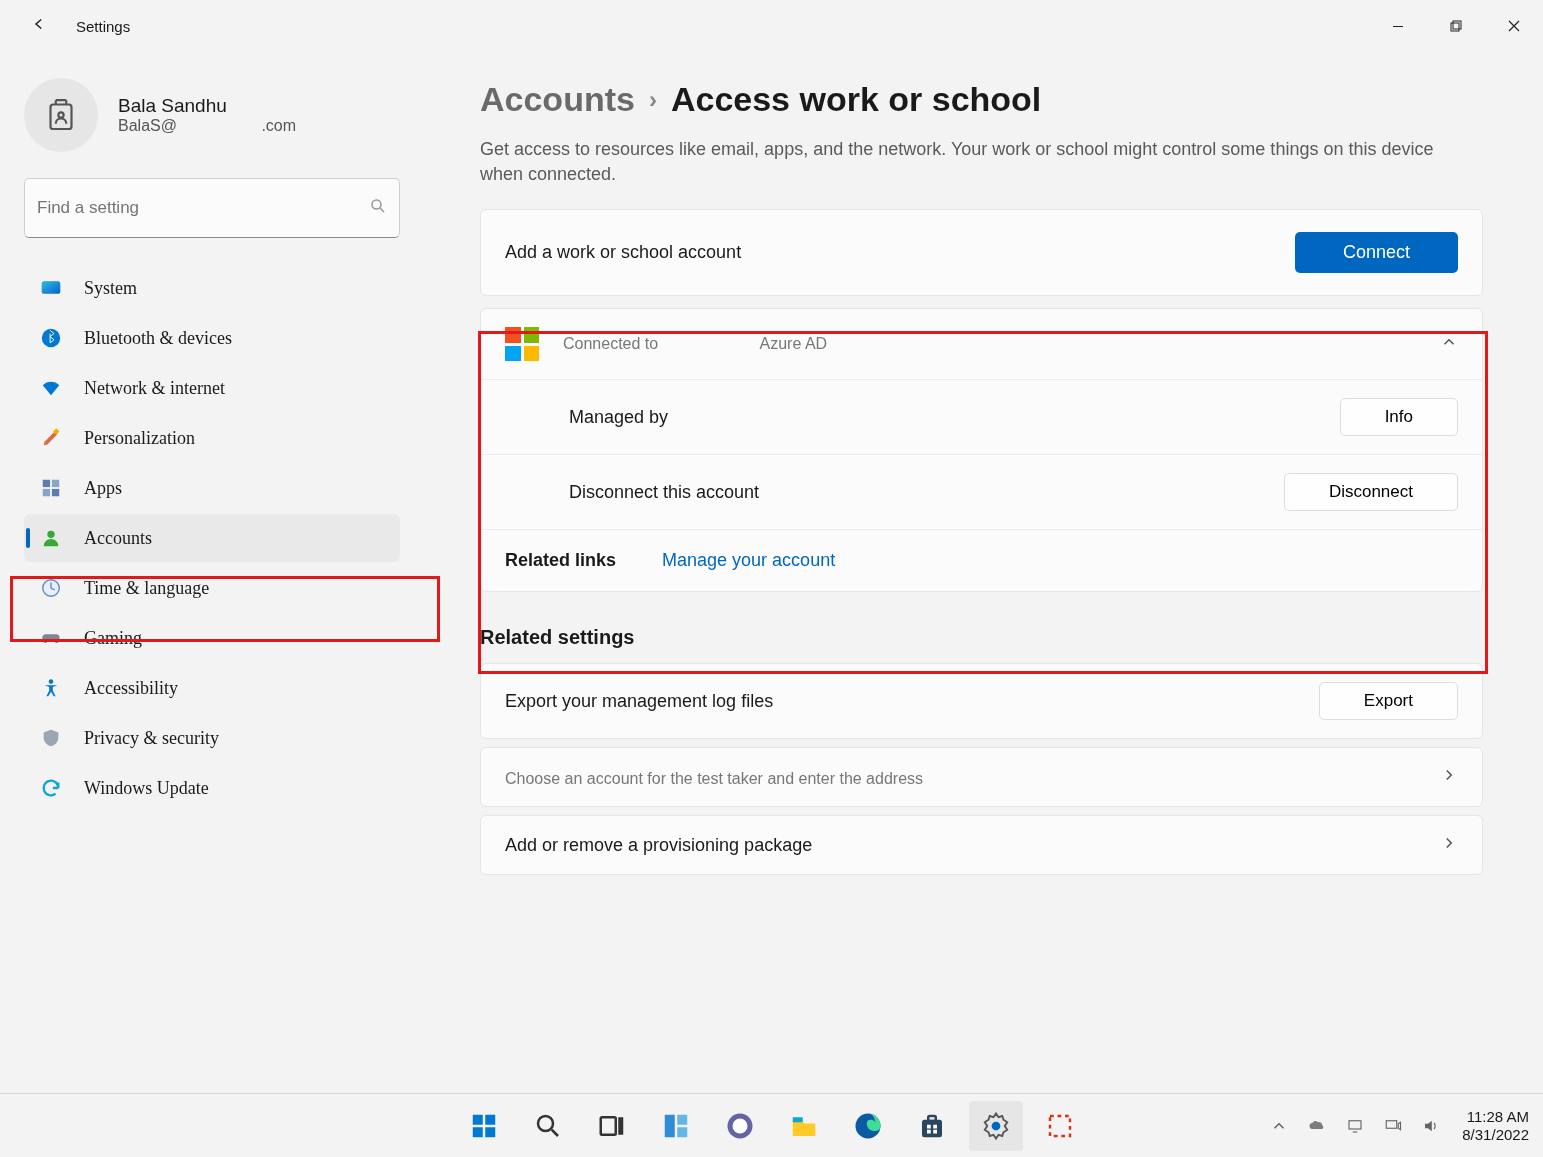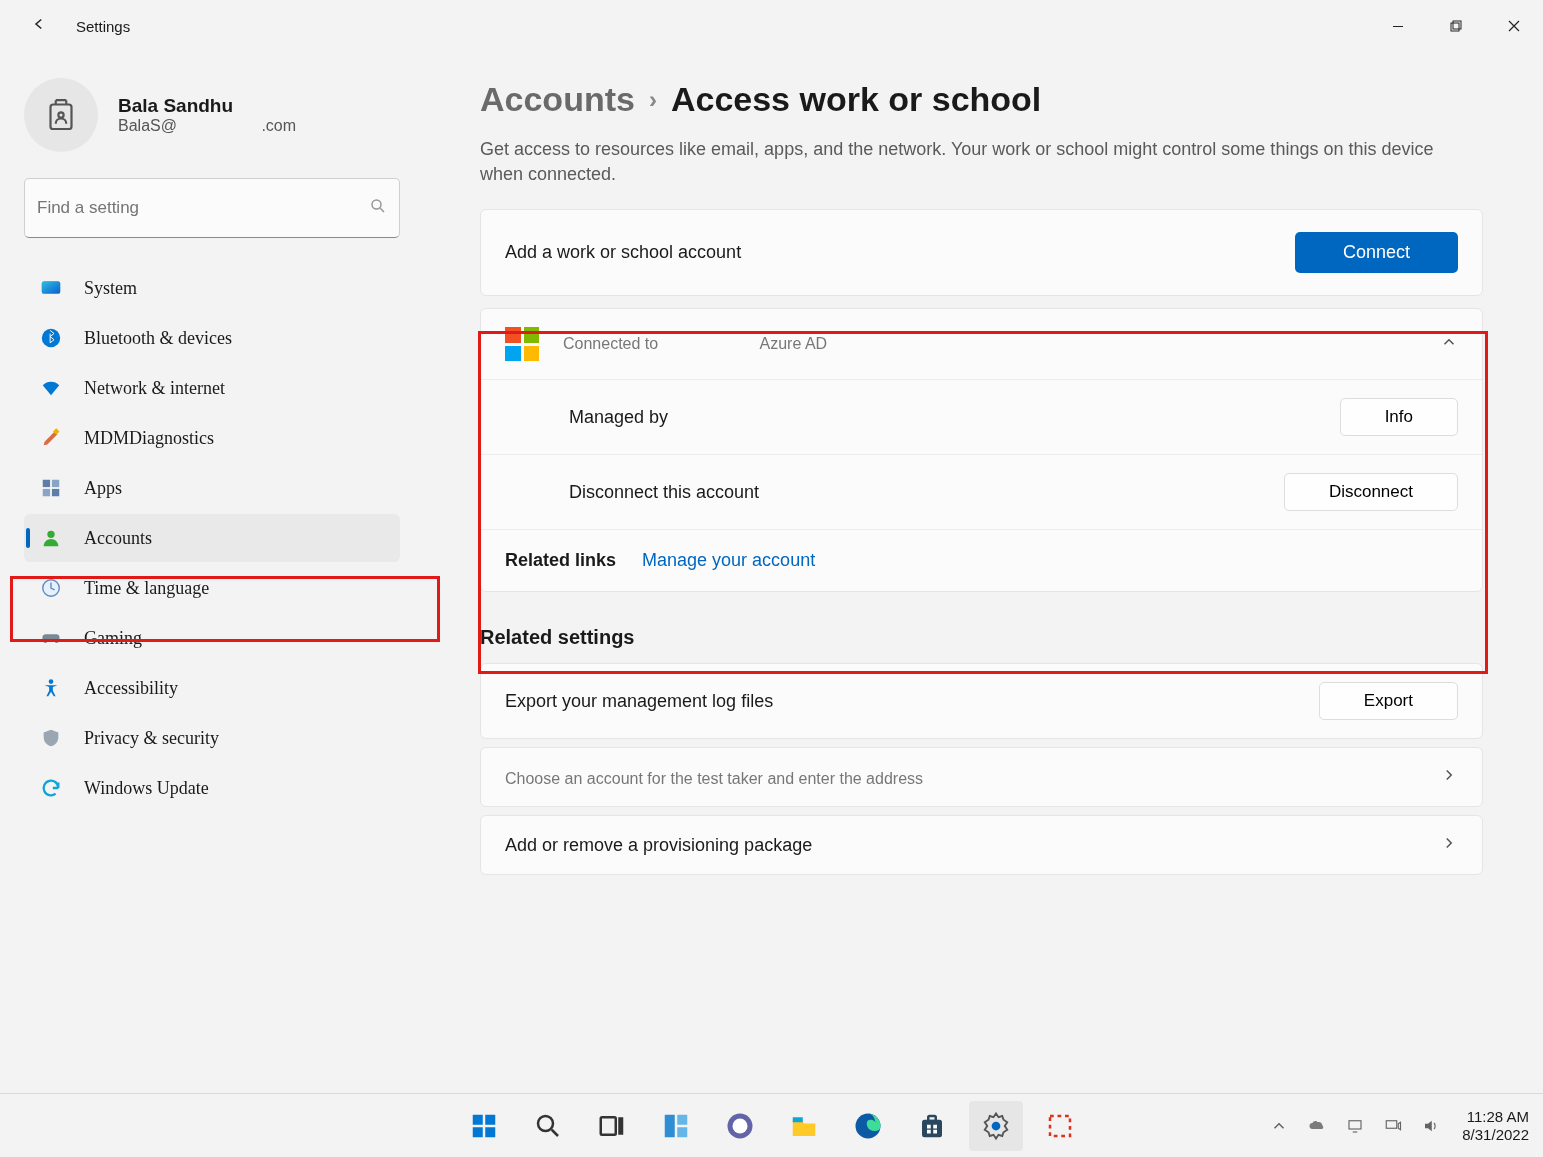--- a/index.html
+++ b/index.html
@@ -37,21 +37,21 @@
   padding: 20px 20px 0 24px;
   display: flex;
   flex-direction: column;
 }
 .user-block { display: flex; align-items: center; gap: 20px; padding: 6px 0 18px 0; }
 .avatar {
   width: 74px; height: 74px; border-radius: 50%;
   background: #e6e6e6; display:flex; align-items:center; justify-content:center;
 }
 .avatar svg { width: 42px; height: 42px; }
-.user-name { font-size: 19px; font-weight: 700; color: #1a1a1a; }
+.user-name { font-size: 19px; font-weight: 400; color: #1a1a1a; }
 .user-email { font-size: 16px; color: #555; white-space: pre; }
 .search-box {
   display: flex; align-items: center;
   background: #fbfbfb; border: 1px solid #cfcfcf; border-bottom: 1.5px solid #888;
   border-radius: 5px; height: 60px; padding: 0 12px; margin-top: 8px;
 }
 .search-box input {
   border: none; outline: none; background: transparent;
   flex: 1; font-size: 17px; color: #555;
 }
@@ -99,21 +99,21 @@
 .ms-logo span:nth-child(2){background:#7fba00}
 .ms-logo span:nth-child(3){background:#00a4ef}
 .ms-logo span:nth-child(4){background:#ffb900}
 .panel-head-txt { flex:1; }
 .panel-head-title { font-size:18px; white-space: pre; }
 .panel-head-sub { font-size:16px; color:#777; white-space: pre; }
 .chev { width:18px; height:18px; }
 .panel-row { display:flex; align-items:center; justify-content: space-between; padding:18px 24px 18px 88px; border-bottom:1px solid #ececec; }
 .panel-row .label { font-size:18px; }
 .btn-plain { background:#fefefe; border:1px solid #ddd; border-radius:5px; padding:8px 44px; font-size:17px; }
-.panel-foot { display:flex; align-items:center; gap:26px; padding:20px 24px; }
+.panel-foot { display:flex; align-items:center; gap:46px; padding:20px 24px; }
 .panel-foot .lbl { font-size:18px; font-weight:600; }
 .link { color:#0067c0; font-size:18px; }
 .main-highlight { position:absolute; left:478px; top:331px; width:1010px; height:343px; pointer-events:none; }
 .section-title { font-size:20px; font-weight:600; margin-top:34px; margin-bottom:14px; color:#1a1a1a;}
 .card-secondary {
   background:#fbfbfb; border:1px solid #e5e5e5; border-radius:6px;
   display:flex; align-items:center; justify-content:space-between;
   padding:18px 24px; margin-bottom:8px;
 }
 .card-secondary .txt .t1 { font-size:18px; }
@@ -225,21 +225,21 @@
             </span>
           <span>Network &amp; internet</span>
         </div>
         <div class="nav-item">
           <span class="nav-ic">
               <svg viewBox="0 0 24 24">
                 <path d="M4 20l4-1 11-11-3-3L5 16l-1 4z" fill="#d86d46"></path>
                 <rect x="15" y="2" width="5" height="5" transform="rotate(45 17 5)" fill="#f0b000"></rect>
               </svg>
             </span>
-          <span>MDMDiagnostics</span>
+          <span>Personalization</span>
         </div>
         <div class="nav-item">
           <span class="nav-ic">
               <svg viewBox="0 0 24 24">
                 <rect x="3" y="3" width="8" height="8" fill="#5b7da8"></rect>
                 <rect x="13" y="3" width="8" height="8" fill="#8aa4c6"></rect>
                 <rect x="3" y="13" width="8" height="8" fill="#8aa4c6"></rect>
                 <rect x="13" y="13" width="8" height="8" fill="#5b7da8"></rect>
               </svg>
             </span>

